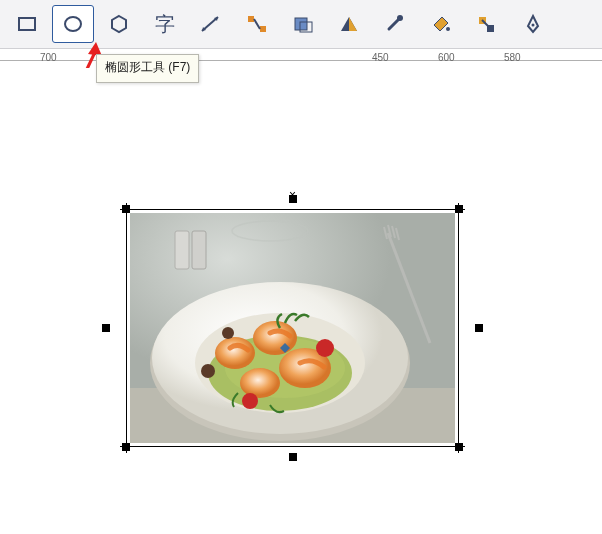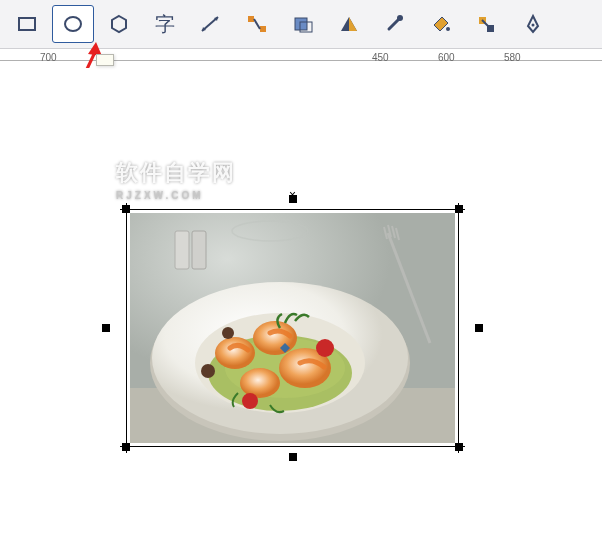--- a/index.html
+++ b/index.html
@@ -104,28 +104,25 @@
   <span class="tick" style="left:438px">600</span>
   <span class="tick" style="left:504px">580</span>
 </div>
 
 <svg class="red-arrow" width="34" height="50">
   <line x1="6" y1="46" x2="24" y2="8" stroke="#e62020" stroke-width="3"></line>
   <polygon points="24,0 30,14 16,12" fill="#e62020"></polygon>
 </svg>
 
 <div class="tooltip">
+  <div class="title">椭圆形工具 (F7)</div>
 </div>
 
 <div class="canvas">
 
-  <div class="wm">
-    <span>软件自学网</span>
-    <span class="s">RJZXW.COM</span>
-  </div>
 
   <div class="sel-box">
     <svg class="foodimg" viewBox="0 0 325 230" preserveAspectRatio="none">
       <defs>
         <radialGradient id="tg" cx="30%" cy="20%">
             <stop offset="0%" stop-color="#d8dcd8"></stop>
             <stop offset="100%" stop-color="#a8aea8"></stop>
           </radialGradient>
         <radialGradient id="pg" cx="40%" cy="35%">
             <stop offset="0%" stop-color="#ffffff"></stop>

